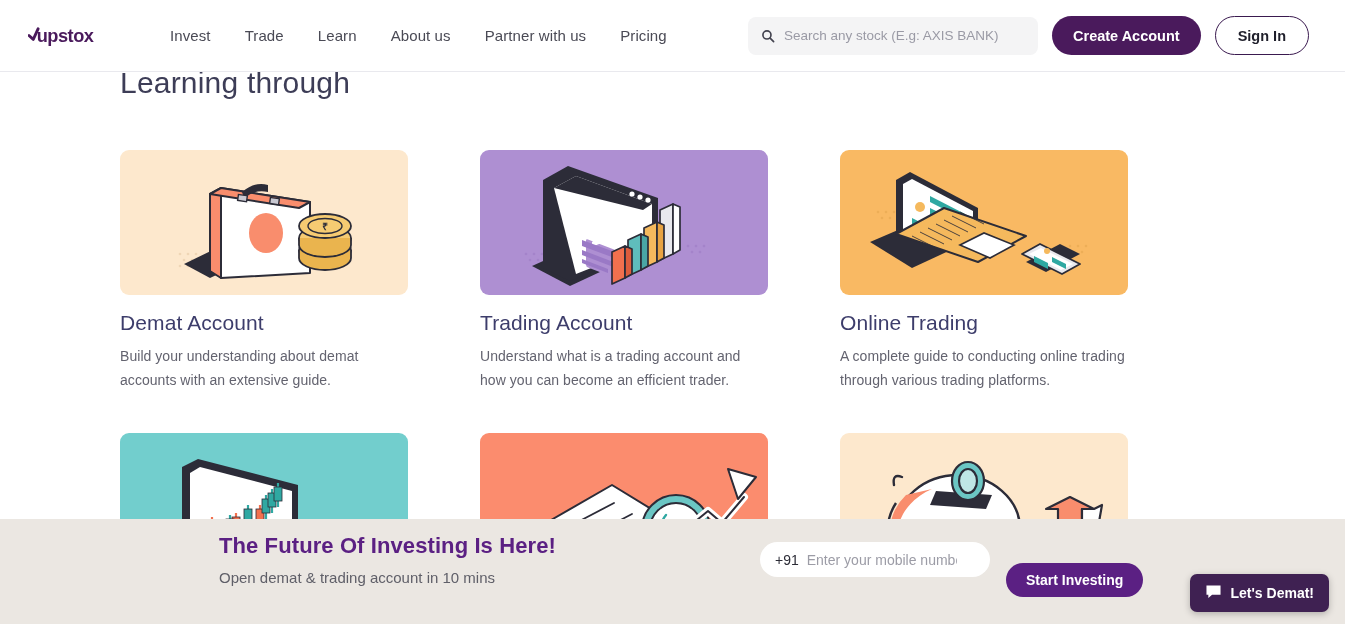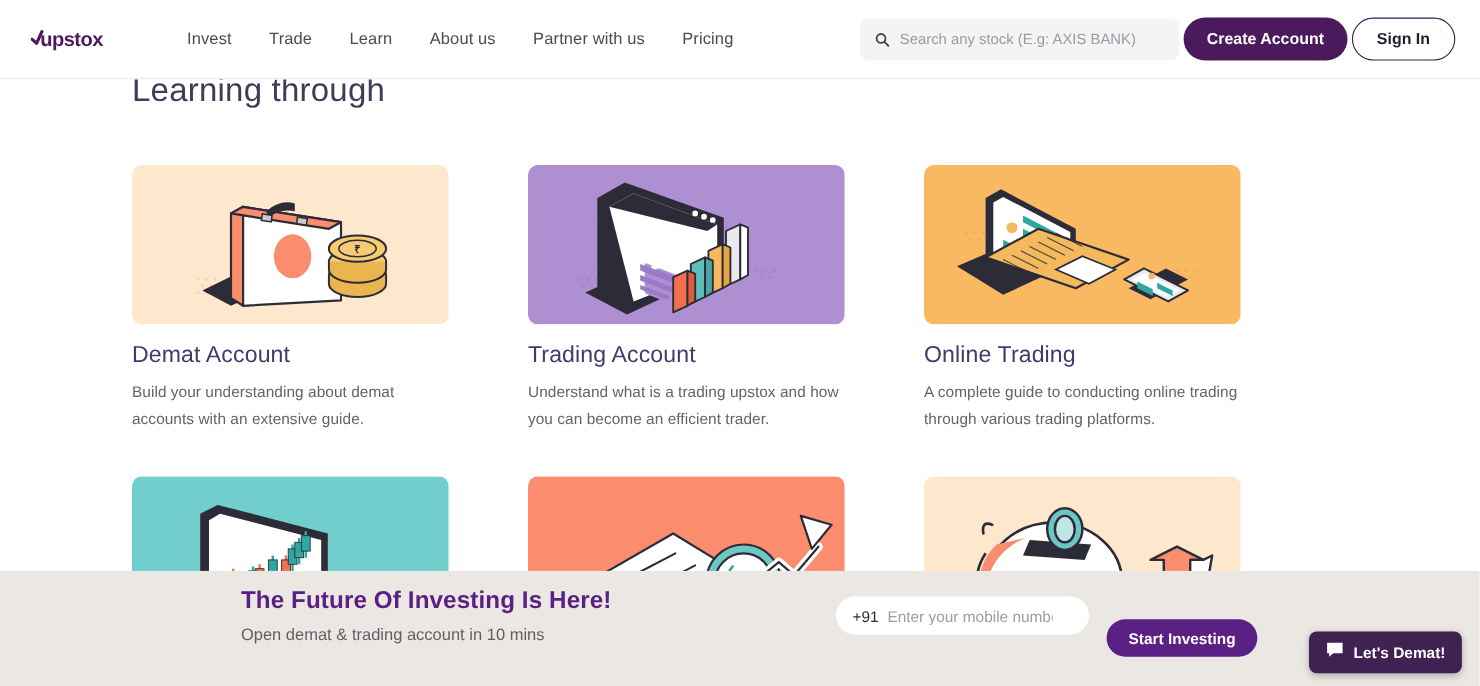--- a/index.html
+++ b/index.html
@@ -27,22 +27,22 @@
   .nav {
     display: flex; align-items: center;
     margin-left: 46px; gap: 34px;
   }
   .nav-item {
     font-size: 15px; color: #4a4a55;
     letter-spacing: .1px; cursor: pointer; white-space: nowrap;
   }
 
   .header-right {
-    position: absolute; right: 22px; top: 16px;
-    display: flex; align-items: center; gap: 4px; justify-content: space-between;
+    position: absolute; right: 36px; top: 16px;
+    display: flex; align-items: center; gap: 14px; justify-content: space-between;
   }
   .search-box {
     position: relative;
     width: 290px; height: 38px;
     background: #f4f4f5; border-radius: 8px;
     display: flex; align-items: center;
   }
   .search-icon {
     margin-left: 13px; margin-right: 9px;
     width: 14px; height: 14px; flex: none;
@@ -285,21 +285,21 @@
             <polygon points="164,78 177,72 177,112 164,118" fill="#f5b95d"></polygon>
             <polygon points="177,72 184,75 184,108 177,112" fill="#e8a342"></polygon>
             <polygon points="148,90 161,84 161,120 148,126" fill="#5fbdbc"></polygon>
             <polygon points="161,84 168,87 168,116 161,120" fill="#4aa6a5"></polygon>
             <polygon points="132,102 145,96 145,128 132,134" fill="#f2704e"></polygon>
             <polygon points="145,96 152,99 152,124 145,128" fill="#dd5c3c"></polygon>
           </g>
         </svg>
       </div>
       <div class="card-title">Trading Account</div>
-      <div class="card-desc">Understand what is a trading upstox and how you can become an efficient trader.</div>
+      <div class="card-desc">Understand what is a trading account and how you can become an efficient trader.</div>
     </div>
 
     <div class="card">
       <div class="card-art">
         <svg viewBox="0 0 288 145">
           <rect width="288" height="145" fill="#F9B963"></rect>
           <g opacity=".35" fill="#d99a43">
             <circle cx="38" cy="62" r="1.3"></circle>
               <circle cx="46" cy="62" r="1.3"></circle>
               <circle cx="54" cy="62" r="1.3"></circle>

